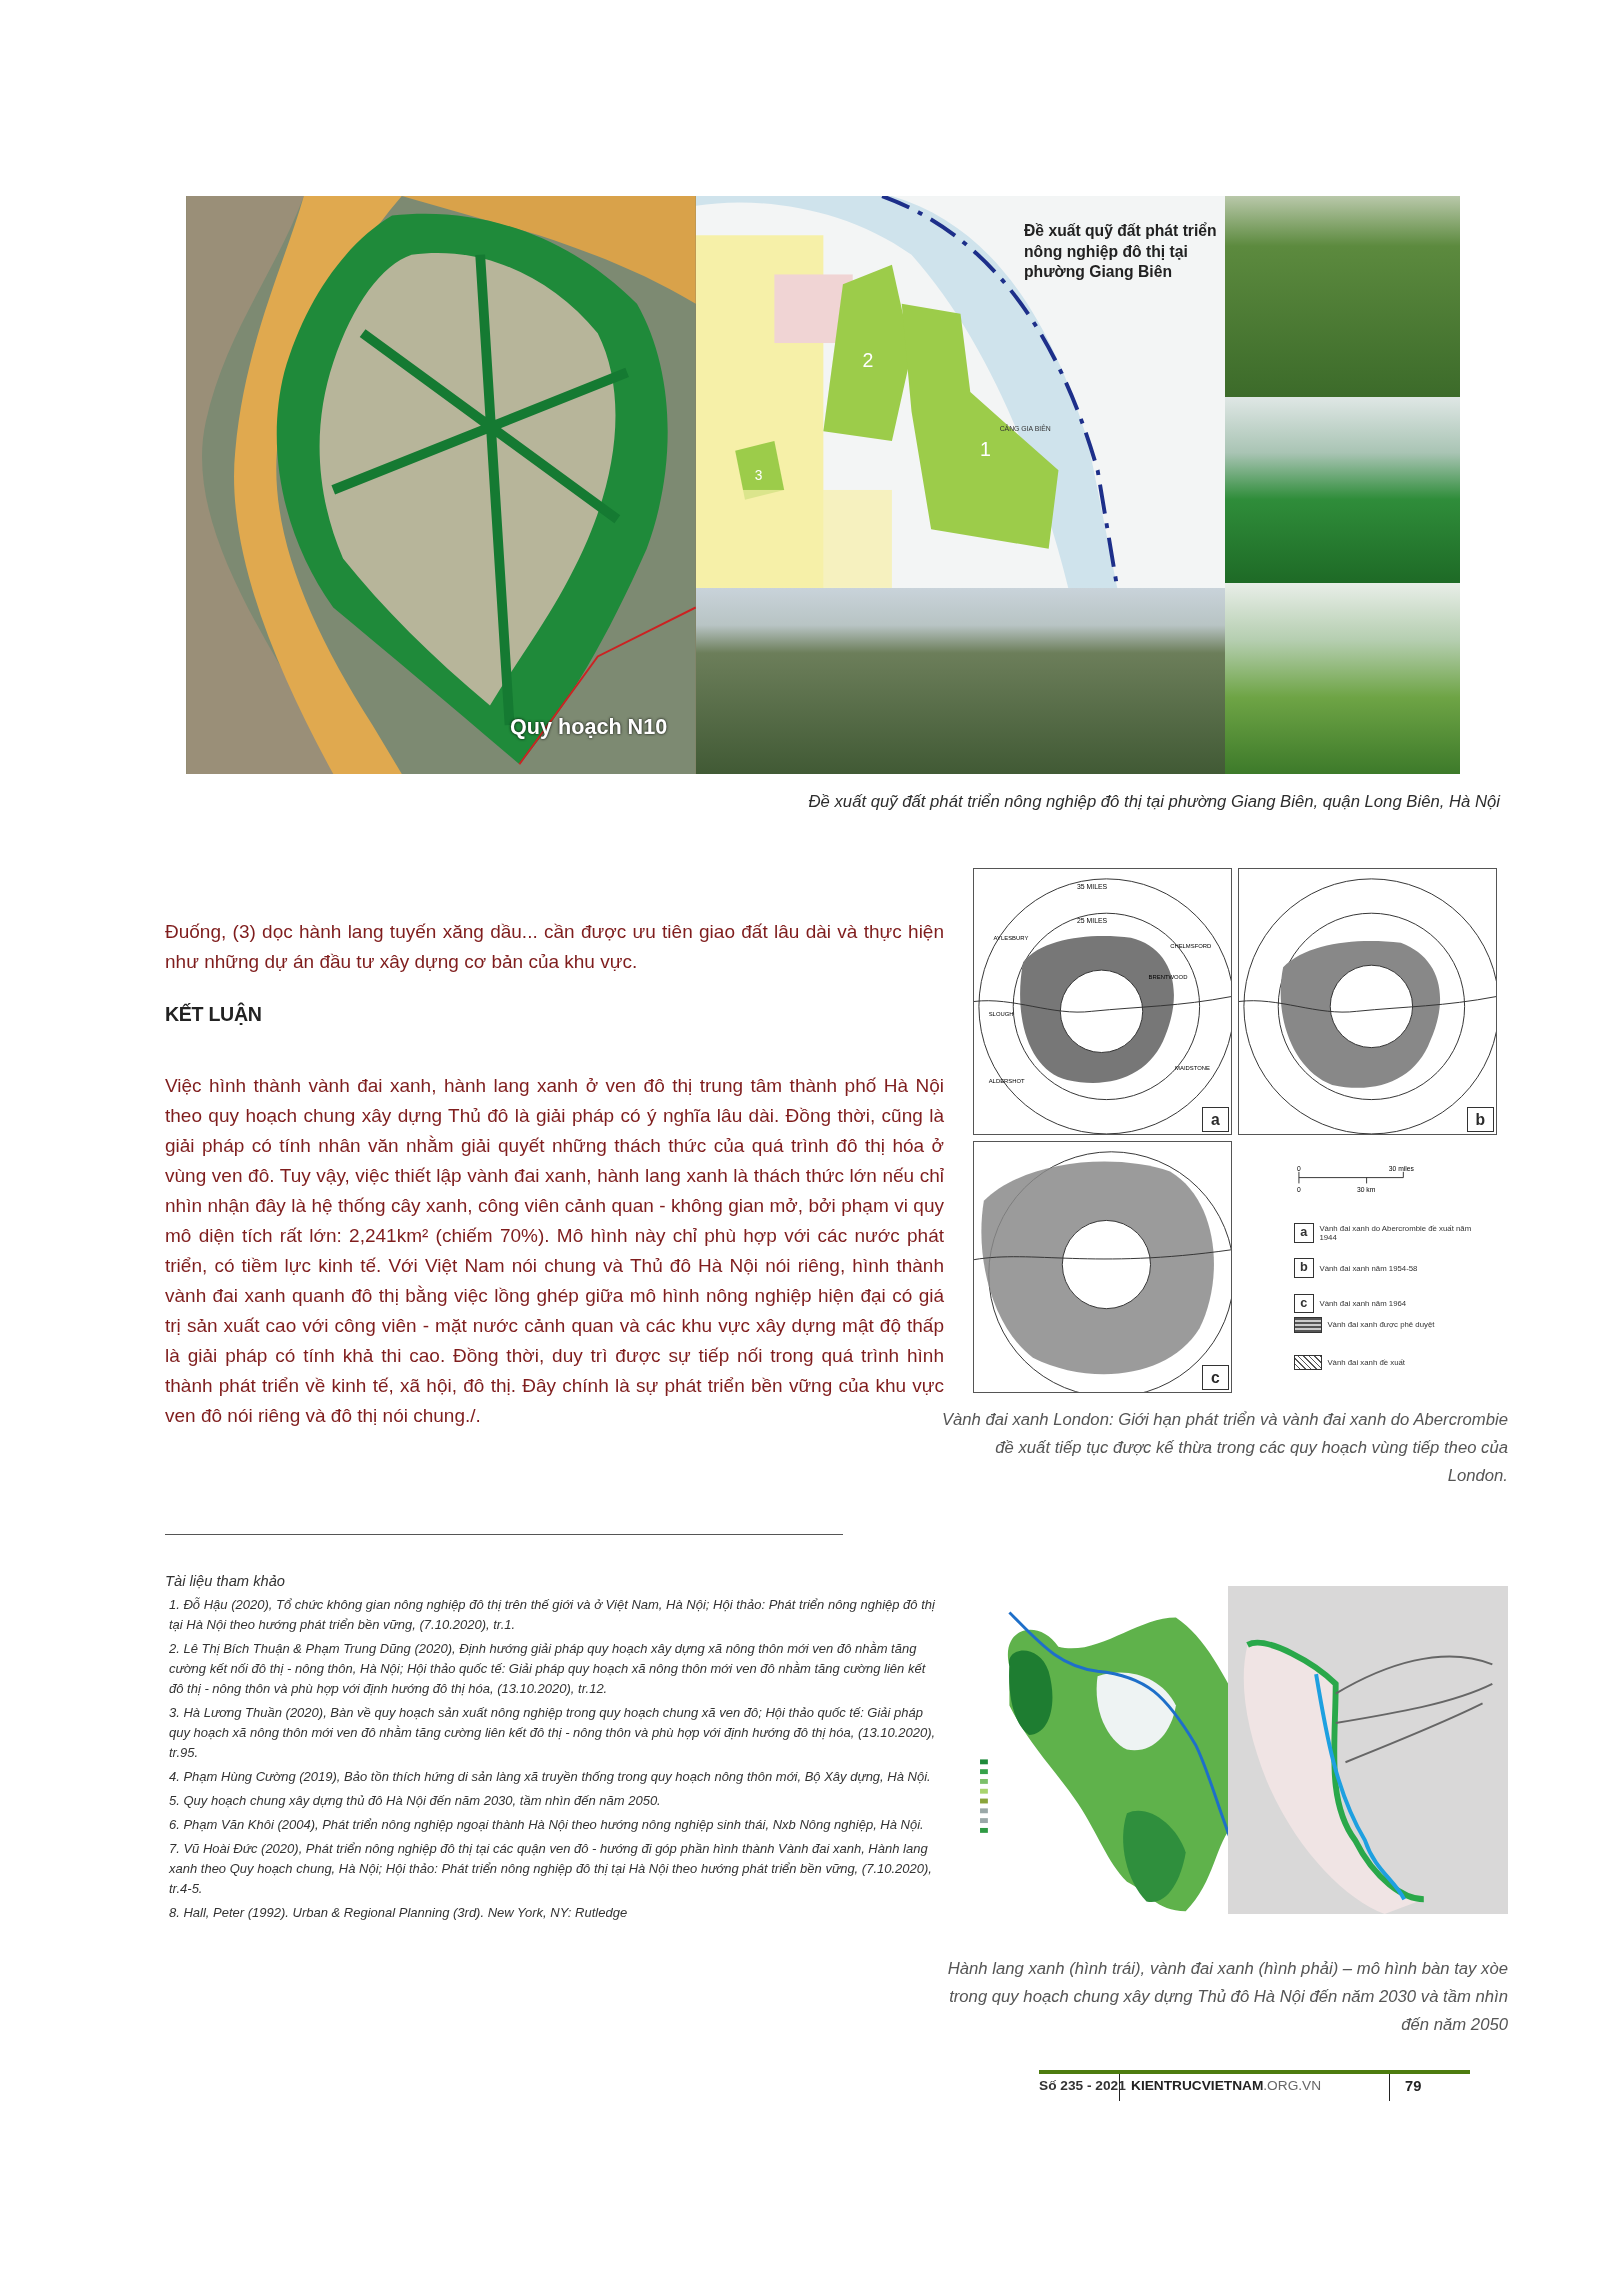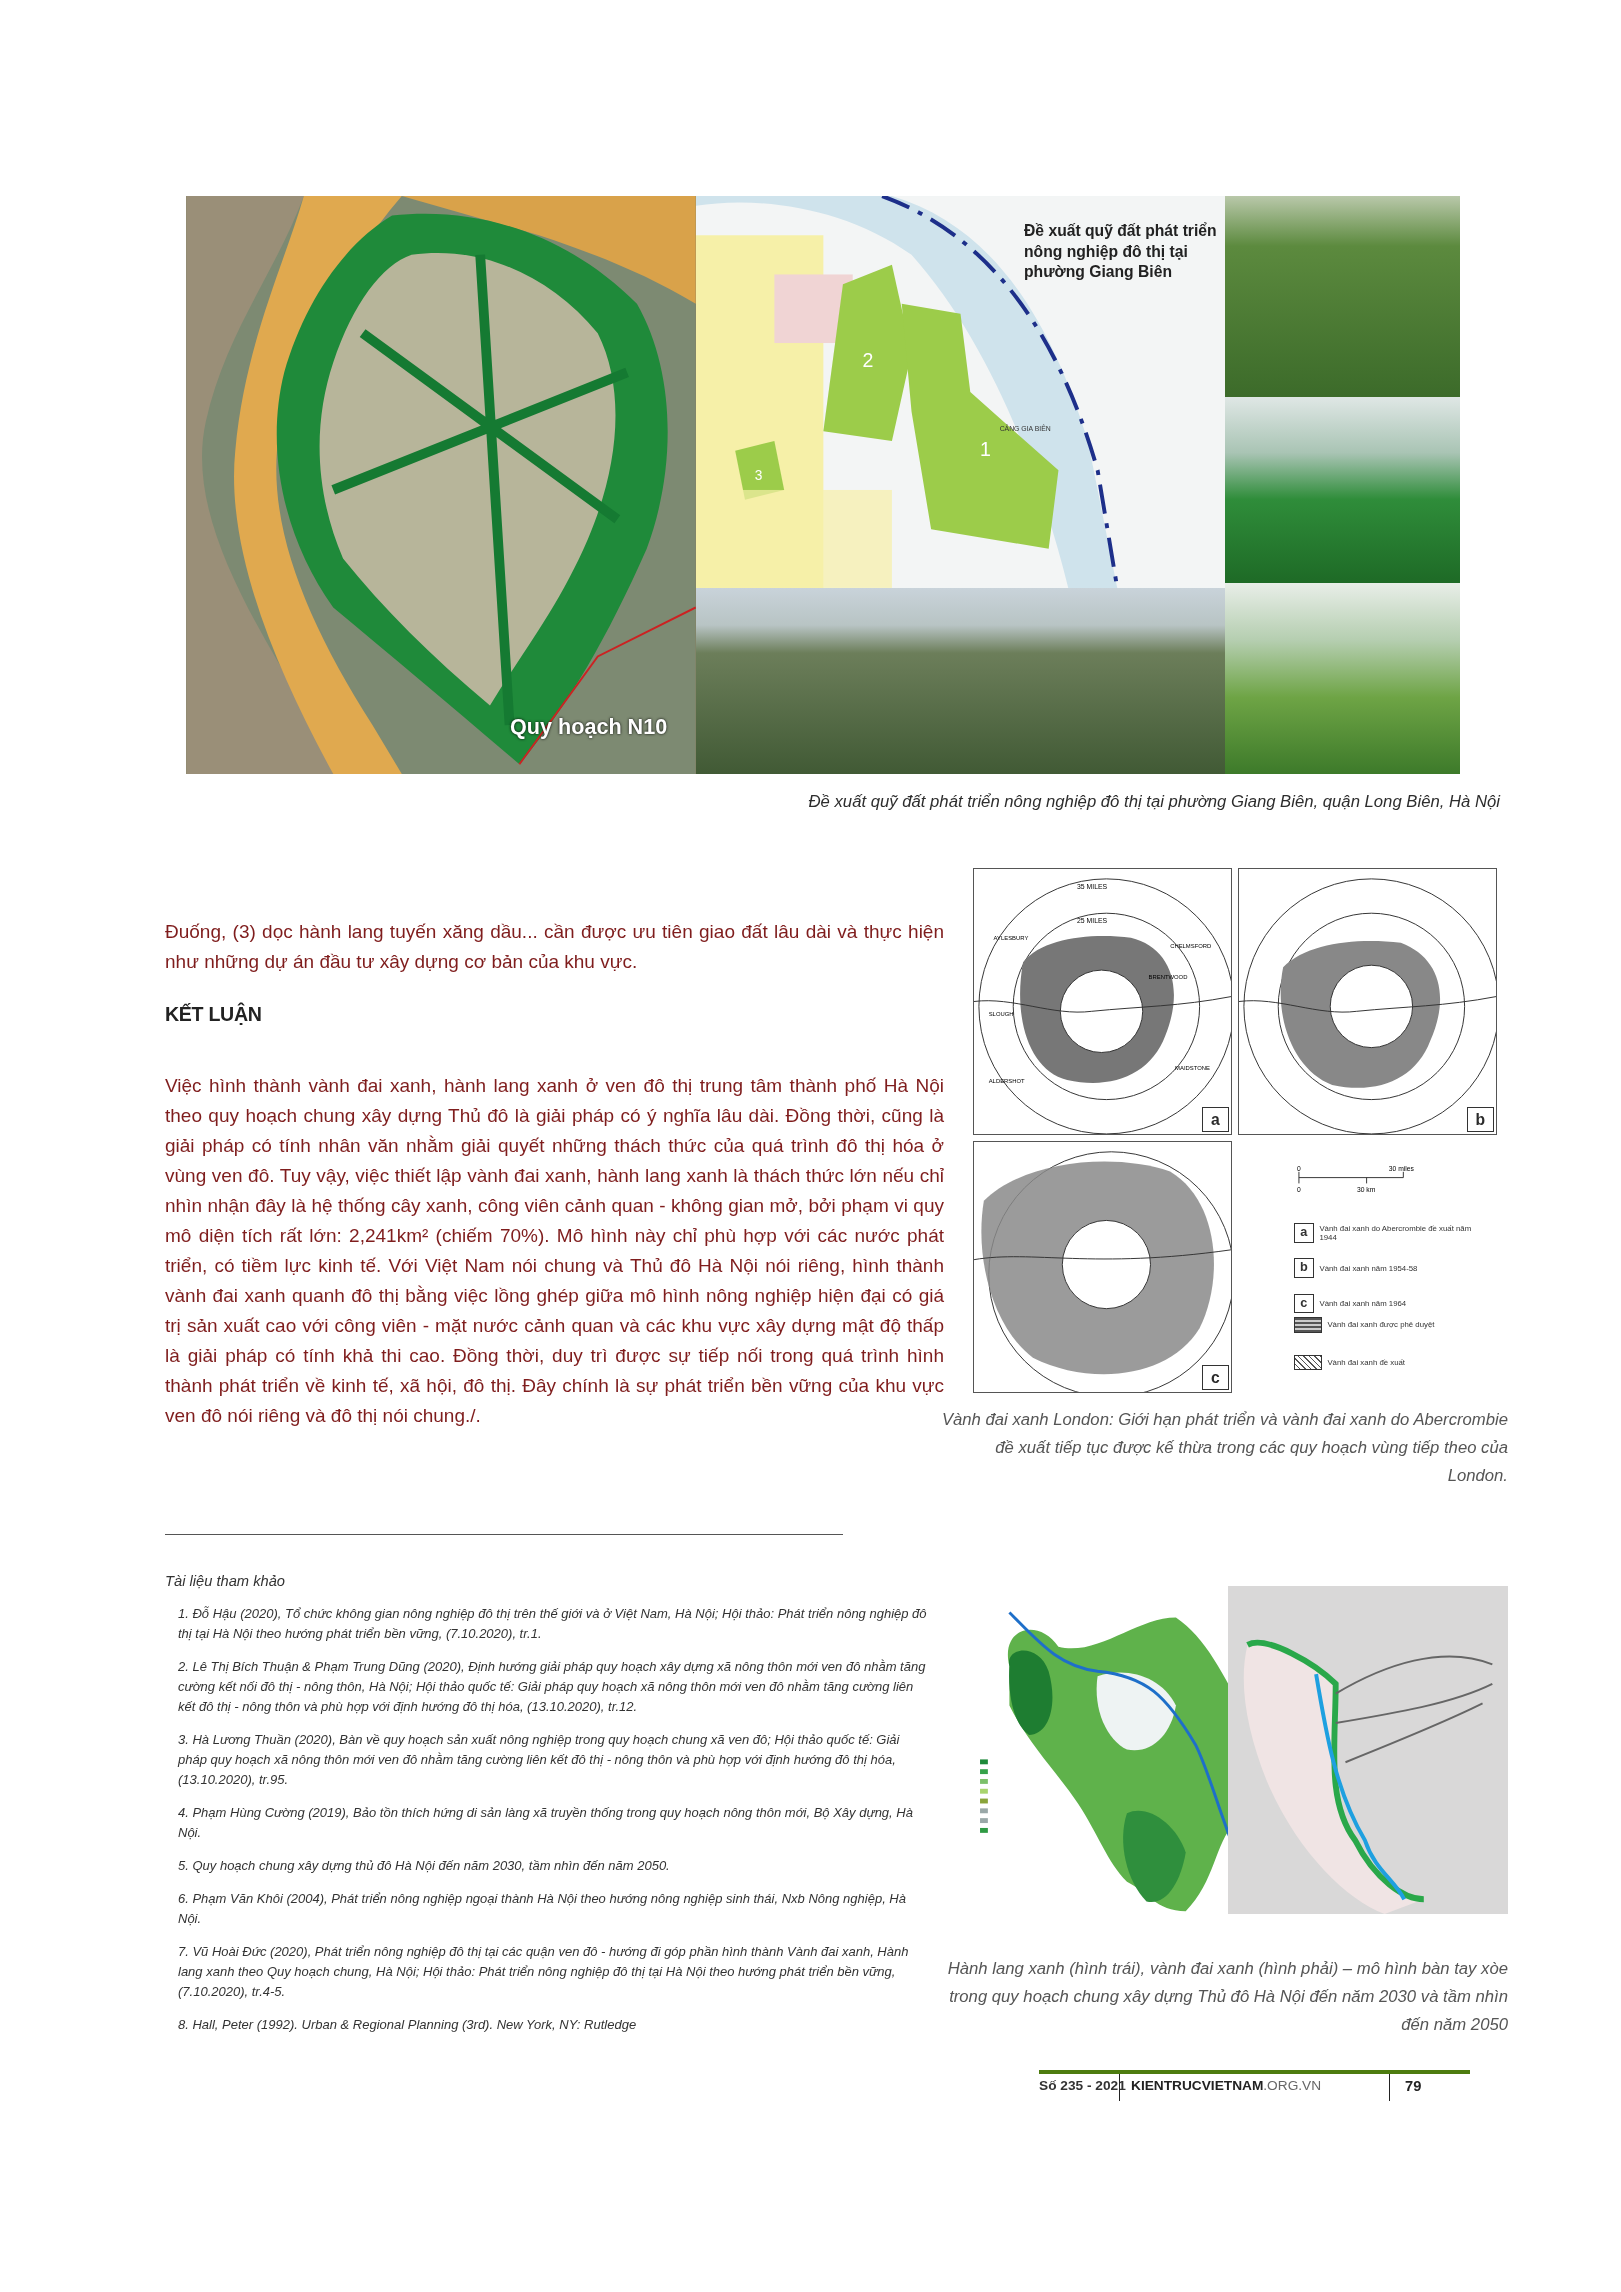--- a/index.html
+++ b/index.html
@@ -20,21 +20,21 @@
   
   .body-text { left:165px; width:779px; font-size:19px; line-height:30px; color:#7f1d1d; text-align:justify; }
   .para1 { top:917px; }
   .heading { left:165px; top:1003px; font-weight:bold; font-size:19.6px; color:#222; letter-spacing:-0.3px; }
   .para2 { top:1061px;margin-top:10px; }
 
   .rule { left:165px; top:1534px; width:678px; height:1px; background:#555; }
 
   .refs { left:165px; top:1571px; width:779px; font-style:italic; font-size:13px; line-height:20px; color:#333; }
   .refs-title { font-size:14.7px; font-weight:normal; margin-bottom:0px; }
-  .refs p { margin:13px; }
+  .refs p { margin:4px; }
 
   
   .london-a { left:973px; top:868px; width:257px; height:265px; border:1px solid #555; background:#fff; }
   .london-b { left:1238px; top:868px; width:257px; height:265px; border:1px solid #555; background:#fff; }
   .london-c { left:973px; top:1141px; width:257px; height:250px; border:1px solid #555; background:#fff; }
   .tag { position:absolute; right:2px; bottom:2px; width:25.5px; height:23.5px; border:1px solid #333; background:#fff; font-size:15.7px; font-weight:bold; text-align:center; line-height:23.5px; }
 
   .legend { left:1294px; top:1157px; width:196px; font-size:7.8px; color:#333; }
   .legend .row { display:flex; align-items:center; margin-bottom:15.7px; }
   .legend .box { width:17.6px; height:17.6px; border:1.5px solid #333; font-size:12.7px; font-weight:bold; text-align:center; line-height:17.6px; margin-right:5.9px; }

